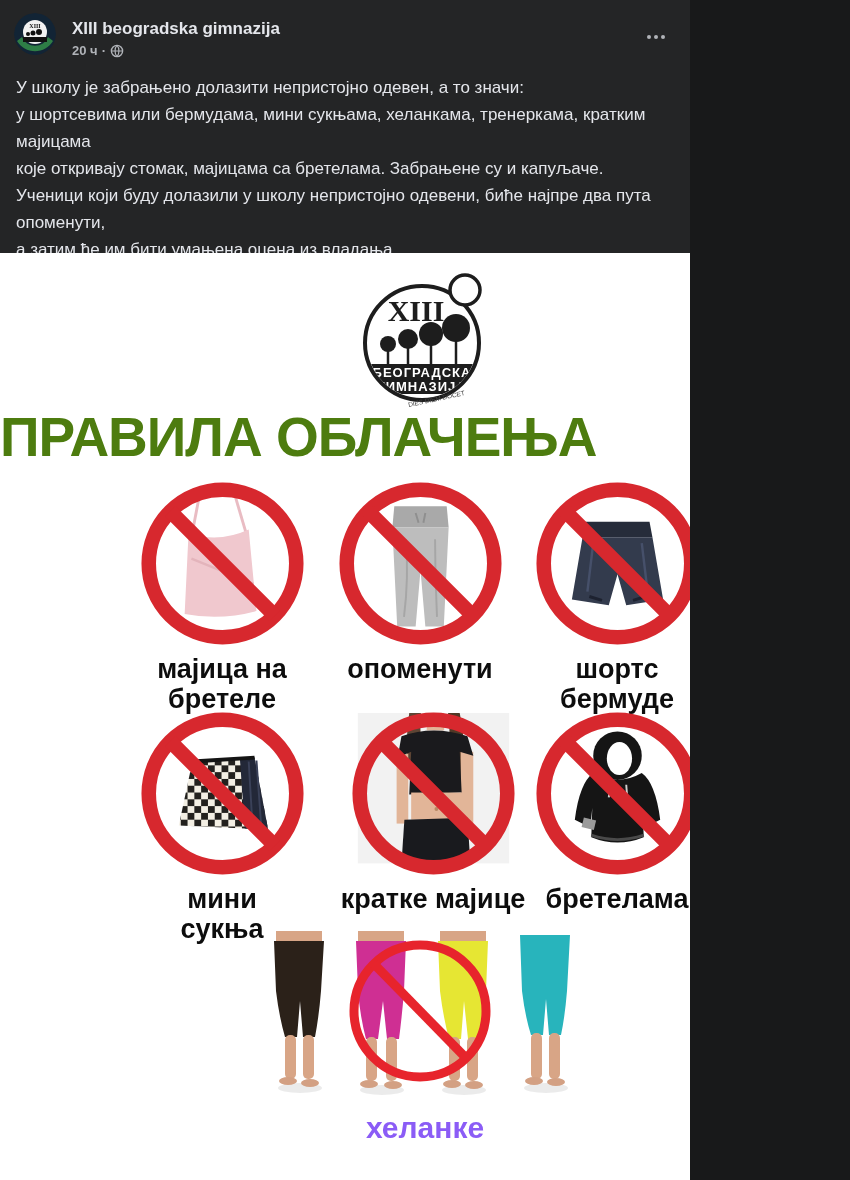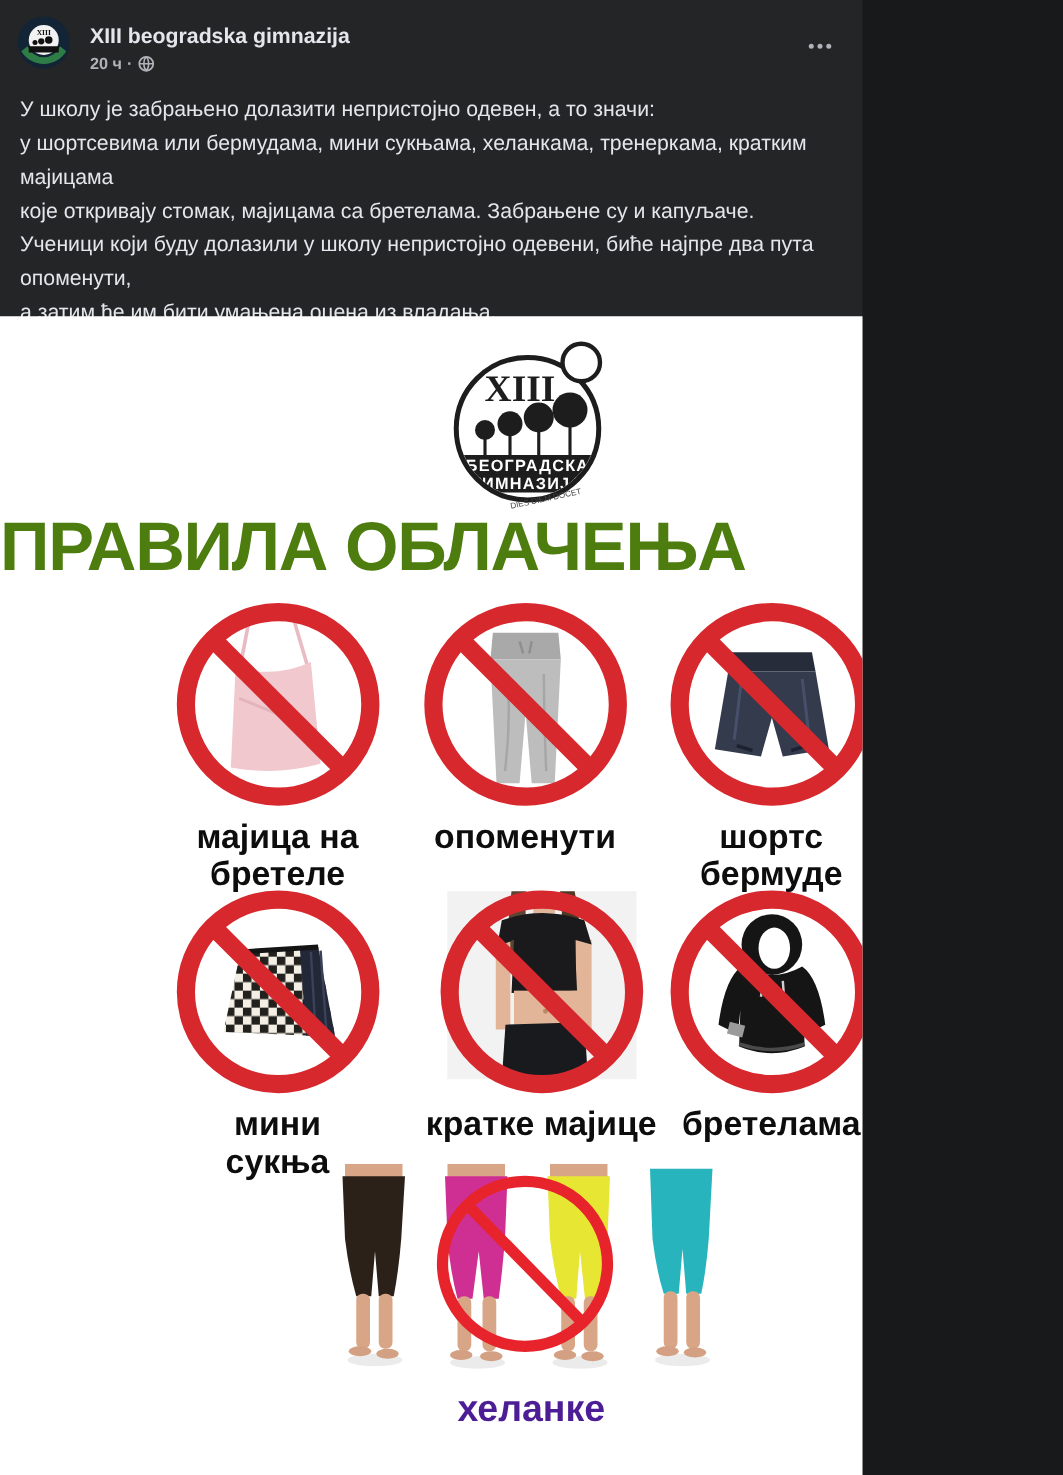--- a/index.html
+++ b/index.html
@@ -58,21 +58,21 @@
   }
   .r1c1 { left:117px; top:228px; }
   .r1c2 { left:315px; top:228px; }
   .r1c3 { left:512px; top:228px; }
   .r2c1 { left:117px; top:458px; }
   .r2c2 { left:328px; top:458px; }
   .r2c3 { left:512px; top:458px; }
   .leggings-wrap { position:absolute; left:260px; top:678px; width:330px; height:175px; }
   .leggings-label {
     position:absolute; top:858px; left:0; width:100%;
-    text-align:center; font-size:30px; font-weight:700; color:#4c1d95;
+    text-align:center; font-size:30px; font-weight:700; color:#8b5cf6;
   }
   .ban-ring, .ban-slash { stroke:var(--ban,#d7282e); }
   .ban-ring { fill:none; stroke-width:15; }
   .ban-slash { stroke-width:15; }
   .ban-thin-ring { fill:none; stroke:var(--ban-bright,#e7242c); stroke-width:9; }
   .ban-thin-slash { stroke:var(--ban-bright,#e7242c); stroke-width:9; }
 </style>
 </head>
 <body>
 

